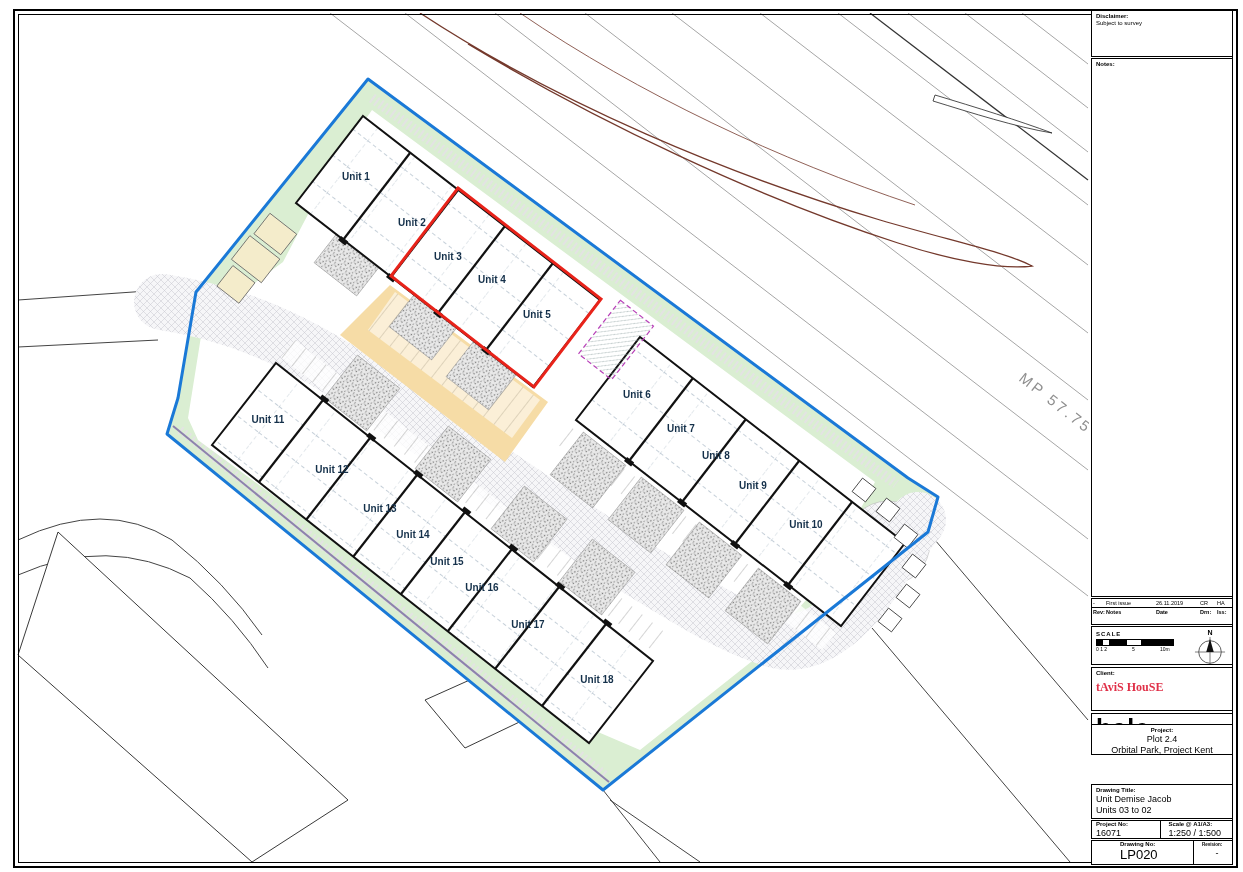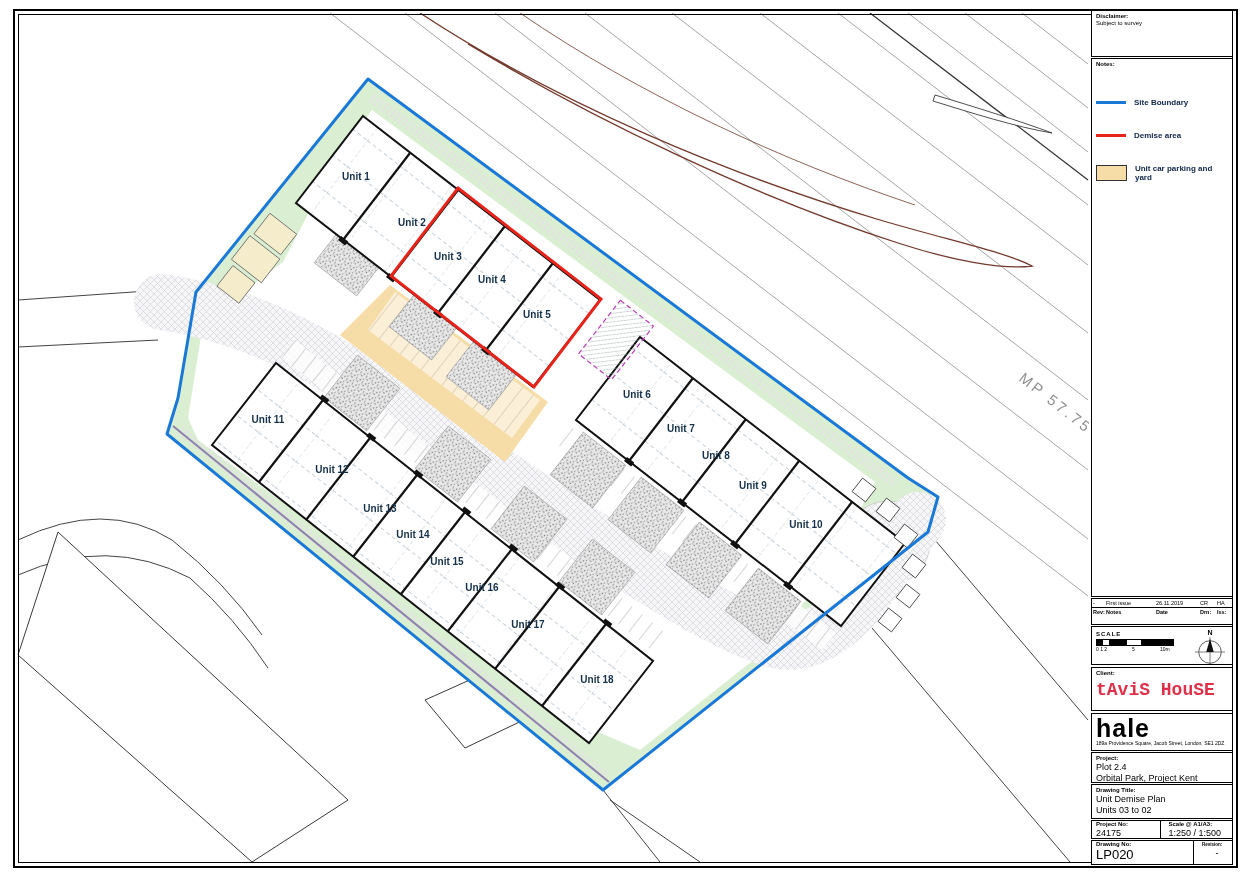--- a/index.html
+++ b/index.html
@@ -32,21 +32,21 @@
   .scale-bar-outer{margin-top:2px;}
   .scale-label{font-size:6px;font-weight:bold;letter-spacing:1px;}
   .scale-bar{width:76px;height:5px;border:1px solid #000;margin-top:2px;
     background:linear-gradient(90deg,#000 0 8%,#fff 8% 16%,#000 16% 40%,#fff 40% 58%,#000 58% 100%);}
   .scale-ticks{position:relative;width:80px;height:7px;font-size:5px;}
   .scale-ticks span{position:absolute;top:0;}
   .t0{left:0;} .t5{left:36px;} .t10{left:64px;}
   .north{display:flex;flex-direction:column;align-items:center;margin-right:2px;}
   .north-n{font-size:7px;font-weight:bold;line-height:7px;}
 
-  .logo{font-family:Liberation Mono, monospace;font-weight:bold;font-size:18px;color:#e03048;letter-spacing:0px;margin-top:3px;white-space:nowrap;}
+  .logo{font-family:Liberation Serif, serif;font-weight:bold;font-size:12px;color:#e03048;letter-spacing:0px;margin-top:3px;white-space:nowrap;}
   .firm-name{font-size:25px;font-weight:bold;color:#000;line-height:24px;letter-spacing:1px;}
   .firm-addr{font-size:5px;color:#000;white-space:nowrap;}
 
   .split{display:flex;height:100%;}
   .cell{flex:1;padding:0;}
   .cell + .cell{border-left:1.5px solid #000;padding-left:8px;}
   .dno-val{font-size:13px;color:#000;line-height:13px;}
   .rev-val{font-size:9px;text-align:center;line-height:10px;}
 </style>
 </head>
@@ -265,34 +265,20 @@
   <div class="frame-outer"></div>
   <div class="frame-inner"></div>
 
   <div class="tb" style="top:10px;height:47px;">
     <div class="lbl">Disclaimer:</div>
     <div class="tiny">Subject to survey</div>
   </div>
 
   <div class="tb" style="top:58px;height:539px;">
     <div class="lbl">Notes:</div>
-    <div class="legend">
-      <div class="legend-row">
-        <div class="sw-line sw-blue"></div>
-        <div class="legend-label">Site Boundary</div>
-      </div>
-      <div class="legend-row">
-        <div class="sw-line sw-red"></div>
-        <div class="legend-label">Demise area</div>
-      </div>
-      <div class="legend-row">
-        <div class="sw-box"></div>
-        <div class="legend-label">Unit car parking and yard</div>
-      </div>
-    </div>
   </div>
 
   <div class="tb" style="top:598px;height:27px;padding:0;">
     <div class="rev-grid">
       <div>-</div>
       <div>First issue</div>
       <div>26.11.2019</div>
       <div>CR</div>
       <div>HA</div>
       <div class="rev-head">Rev:</div>
@@ -329,48 +315,48 @@
   <div class="tb" style="top:667px;height:44px;">
     <div class="lbl">Client:</div>
     <div class="logo">tAviS HouSE</div>
   </div>
 
   <div class="tb" style="top:713px;height:38px;">
     <div class="firm-name">hale</div>
     <div class="firm-addr">189a Providence Square, Jacob Street, London, SE1 2DZ</div>
   </div>
 
-  <div class="tb" style="top:752px;height:31px;">
+  <div class="tb" style="top:724px;height:31px;text-align:center;">
     <div class="lbl">Project:</div>
     <div class="val">Plot 2.4</div>
     <div class="val">Orbital Park, Project Kent</div>
   </div>
 
   <div class="tb" style="top:784px;height:35px;">
     <div class="lbl">Drawing Title:</div>
-    <div class="val">Unit Demise Plan</div>
+    <div class="val">Unit Demise Jacob</div>
     <div class="val">Units 03 to 02</div>
   </div>
 
   <div class="tb" style="top:820px;height:19px;padding:0;">
     <div class="split">
       <div class="cell" style="padding-left:4px;">
         <div class="lbl">Project No:</div>
-        <div class="val">24175</div>
+        <div class="val">16071</div>
       </div>
       <div class="cell">
         <div class="lbl">Scale @ A1/A3:</div>
         <div class="val">1:250 / 1:500</div>
       </div>
     </div>
   </div>
 
   <div class="tb" style="top:840px;height:25px;padding:0;">
     <div class="split">
-      <div class="cell" style="padding-left:4px;">
+      <div class="cell" style="padding-left:4px;margin-left:24px;">
         <div class="lbl">Drawing No:</div>
         <div class="dno-val">LP020</div>
       </div>
       <div class="cell" style="flex:0 0 30px;">
         <div class="lbl" style="font-size:4.5px;">Revision:</div>
         <div class="rev-val">-</div>
       </div>
     </div>
   </div>
 

